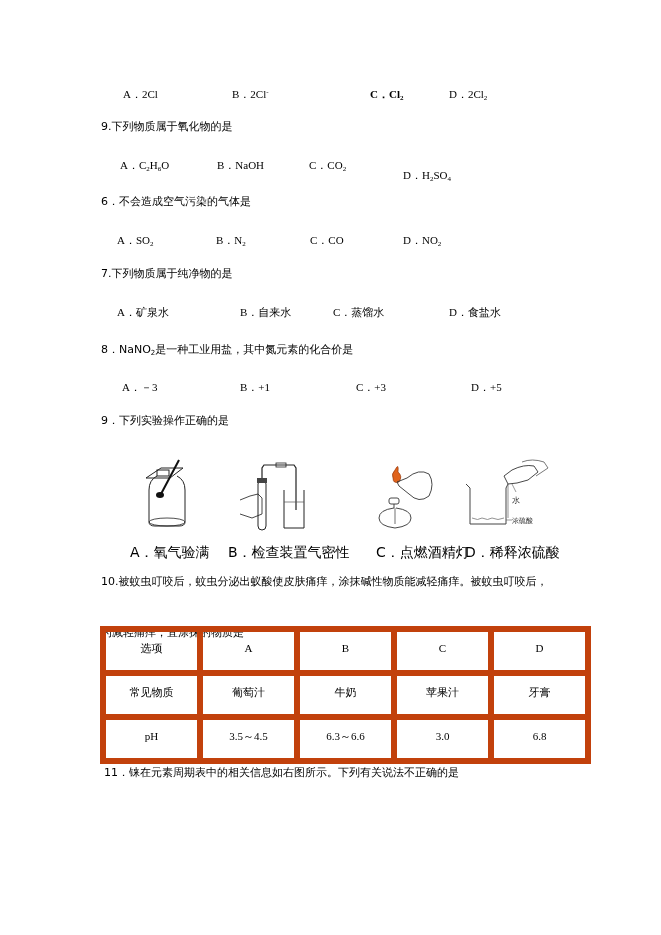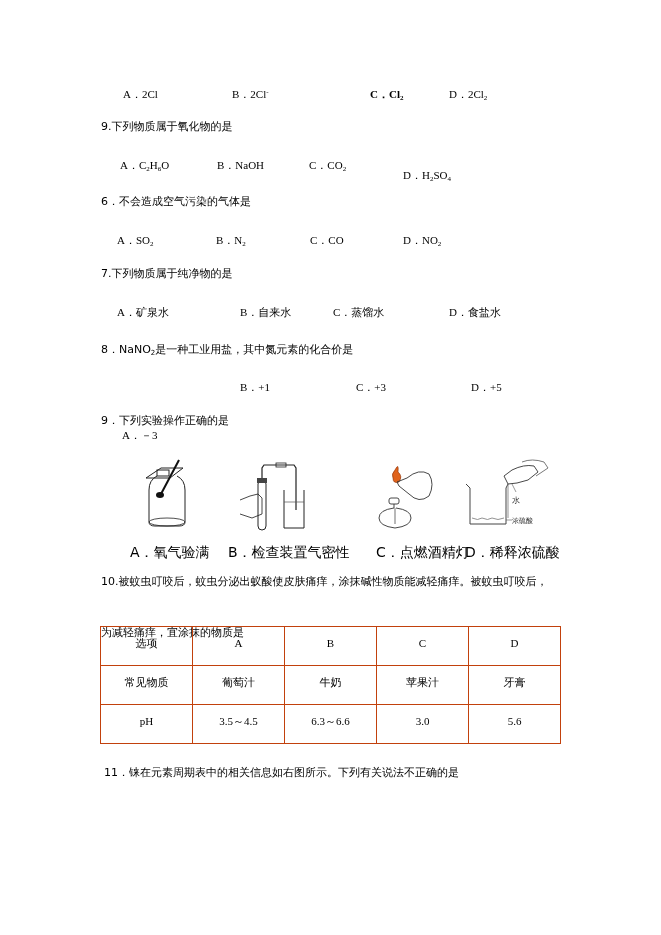--- a/index.html
+++ b/index.html
@@ -10,21 +10,21 @@
   .opt { position: absolute; font-size: 11px; white-space: nowrap; line-height: 14px;
          font-family: "Liberation Serif", "DejaVu Serif", serif; }
   .opt .cn { font-family: Liberation Serif, serif; }
   sub { font-size: 7px; vertical-align: -2px; line-height: 0; }
   sup { font-size: 7px; vertical-align: 4px; line-height: 0; }
   .fig { position: absolute; }
   .cap { position: absolute; font-size: 14px; white-space: nowrap;
          font-family: "DejaVu Sans", "Liberation Sans", sans-serif; }
   table.ph { position: absolute; left: 100px; top: 626px; border-collapse: collapse;
              font-size: 11px; }
-  table.ph td { border: 1px solid #c2410c; width: 91px; height: 32px; text-align: center;
+  table.ph td { border: 6px solid #c2410c; width: 91px; height: 32px; text-align: center;
                 vertical-align: middle; padding: 0; padding-bottom: 6px; }
   table.ph td.cn { font-family: "DejaVu Sans", "Liberation Sans", sans-serif; }
   table.ph td.lat { font-family: "Liberation Serif", "DejaVu Serif", serif; }
 </style>
 </head>
 <body>
 
 <div class="opt" style="left:123px; top:87px;">
   <span>A</span><span>．</span><span>2Cl</span>
 </div>
@@ -76,21 +76,21 @@
 <div class="opt" style="left:333px; top:305px;">
   <span>C．</span><span class="cn">蒸馏水</span>
 </div>
 <div class="opt" style="left:449px; top:305px;">
   <span>D．</span><span class="cn">食盐水</span>
 </div>
 
 <div class="line q" style="left:101px; top:343px;">
   <span>8．NaNO</span><sub>2</sub><span>是一种工业用盐，其中氮元素的化合价是</span>
 </div>
-<div class="opt" style="left:122px; top:380px;margin-top:48px;">
+<div class="opt" style="left:122px; top:380px;">
   <span>A．</span><span>－3</span>
 </div>
 <div class="opt" style="left:240px; top:380px;">
   <span>B．</span><span>+1</span>
 </div>
 <div class="opt" style="left:356px; top:380px;">
   <span>C．</span><span>+3</span>
 </div>
 <div class="opt" style="left:471px; top:380px;">
   <span>D．</span><span>+5</span>
@@ -167,18 +167,18 @@
     <td class="cn">葡萄汁</td>
     <td class="cn">牛奶</td>
     <td class="cn">苹果汁</td>
     <td class="cn">牙膏</td>
   </tr>
   <tr>
     <td class="lat">pH</td>
     <td class="lat">3.5～4.5</td>
     <td class="lat">6.3～6.6</td>
     <td class="lat">3.0</td>
-    <td class="lat">5.6</td>
+    <td class="lat">6.8</td>
   </tr>
 </tbody>
   </table>
 
 <div class="line q" style="left:104px; top:766px;">11．铼在元素周期表中的相关信息如右图所示。下列有关说法不正确的是</div>
 
 </body></html>

